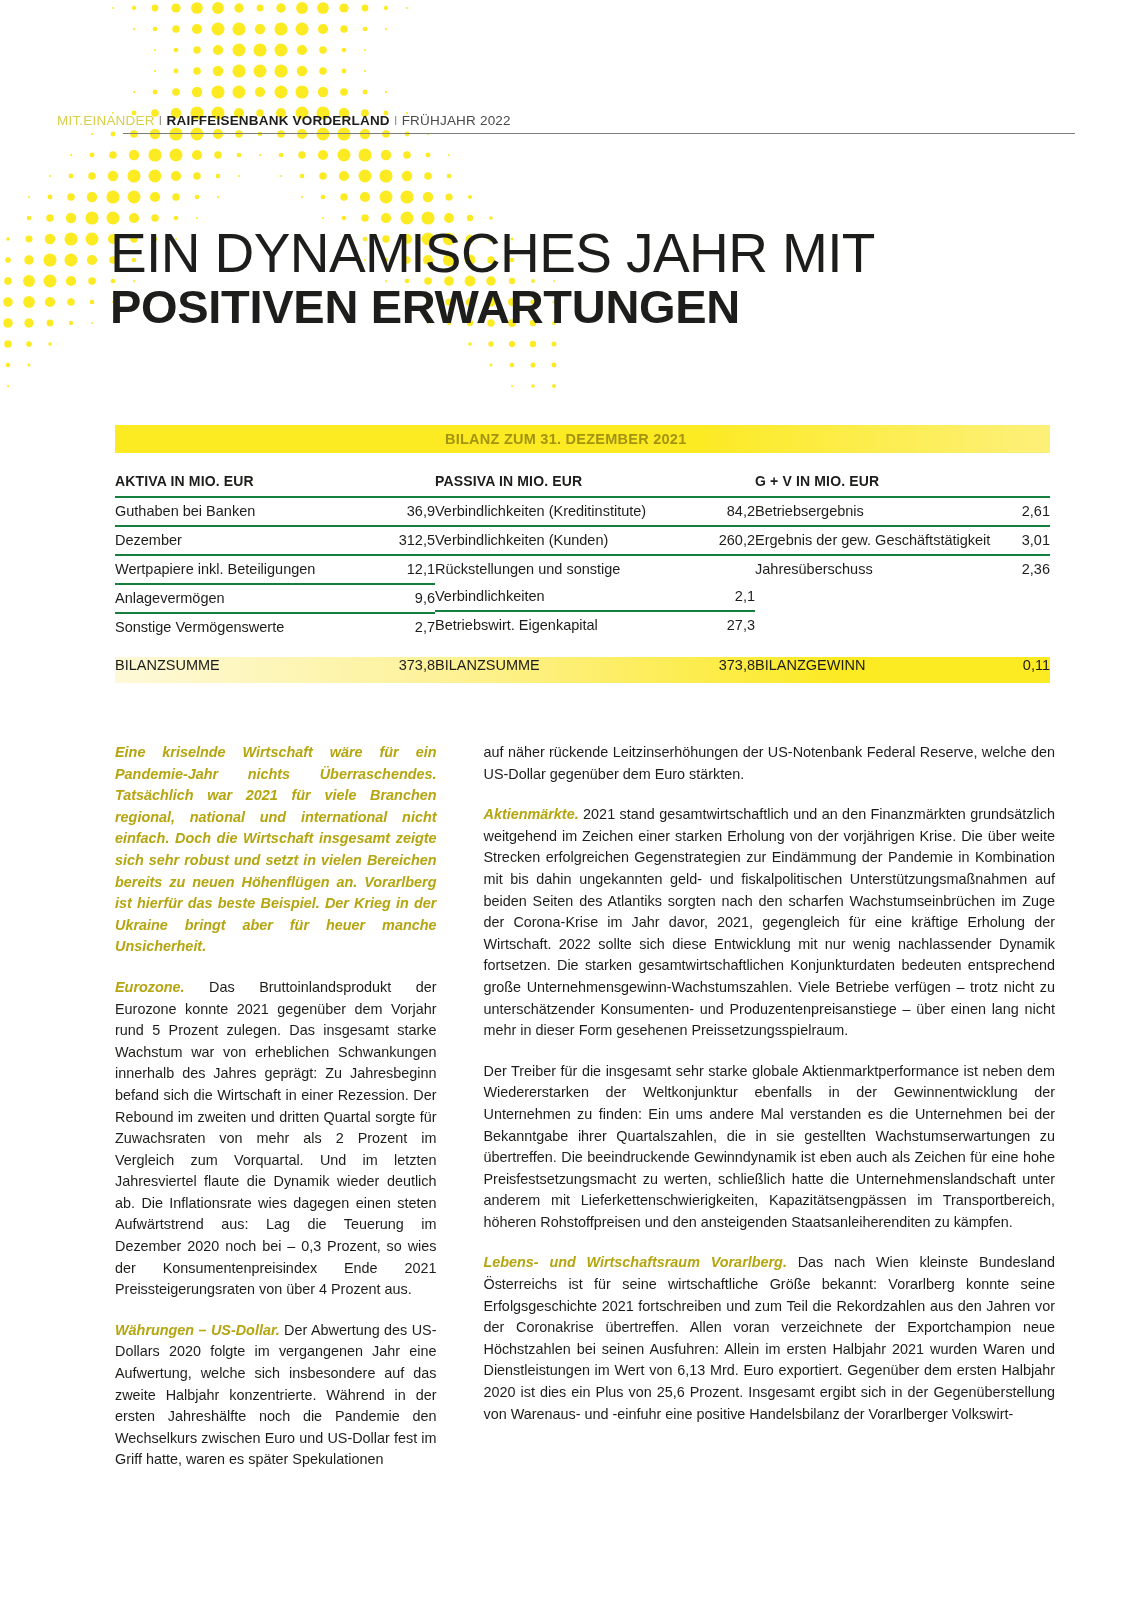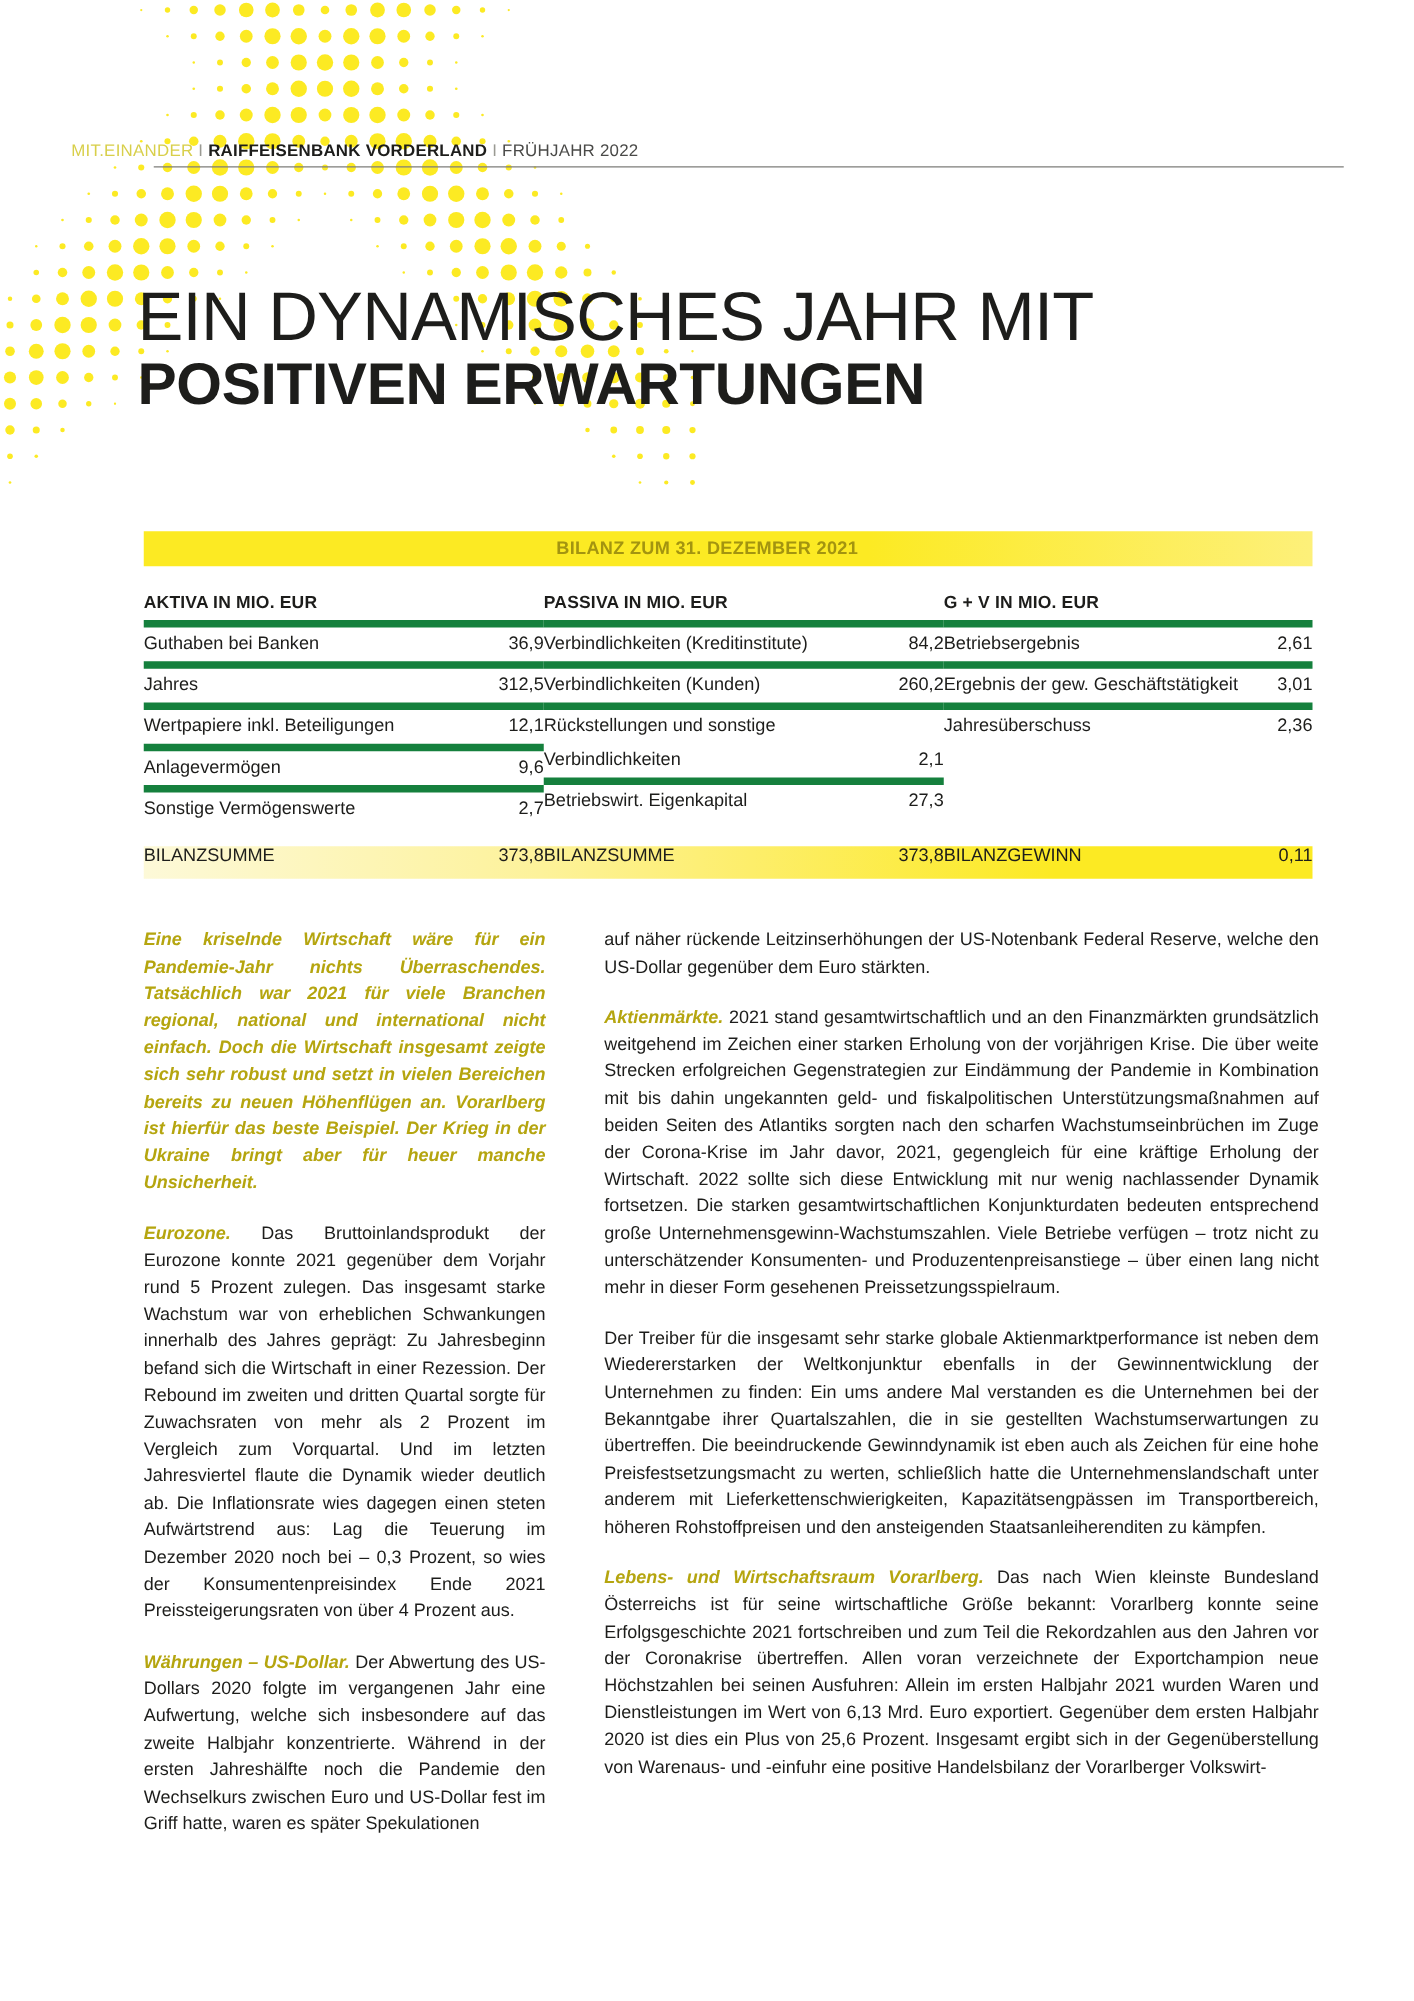--- a/index.html
+++ b/index.html
@@ -70,21 +70,21 @@
   .col.gv      { width:295px; }
   .col.passiva, .col.gv { margin-left:0; }
 
   .col-title{
     font-size:14px; font-weight:bold; letter-spacing:0.15px;
     color:#1d1d1b; padding-bottom:7px; white-space:nowrap;
   }
   .row{
     display:flex; justify-content:space-between; align-items:baseline;
     font-size:14.5px; color:#1d1d1b;
-    border-top:6px solid #15803d;
+    border-top:2px solid #15803d;
     padding:4px 0 4px 0;
     line-height:19px;
   }
   .row .lbl{ white-space:nowrap; }
   .row .val{ white-space:nowrap; padding-left:10px; }
   .col .row:first-of-type{ border-top:1px solid #3a3a38; }
   .totals-bar{
     display:flex; margin-top:16px; height:26px;
     background:linear-gradient(to right,#fdf9d8 0%,#fdf29a 34%,#fdee6a 52%,#fcea23 78%,#fcea23 100%);
     align-items:flex-start;
@@ -409,21 +409,21 @@
 
   <div class="cols">
 
     <div class="col aktiva">
       <div class="col-title">AKTIVA IN MIO. EUR</div>
       <div class="row">
         <span class="lbl">Guthaben bei Banken</span>
         <span class="val">36,9</span>
       </div>
       <div class="row">
-        <span class="lbl">Jahres</span>
+        <span class="lbl">Dezember</span>
         <span class="val">312,5</span>
       </div>
       <div class="row">
         <span class="lbl">Wertpapiere inkl. Beteiligungen</span>
         <span class="val">12,1</span>
       </div>
       <div class="row">
         <span class="lbl">Anlagevermögen</span>
         <span class="val">9,6</span>
       </div>

